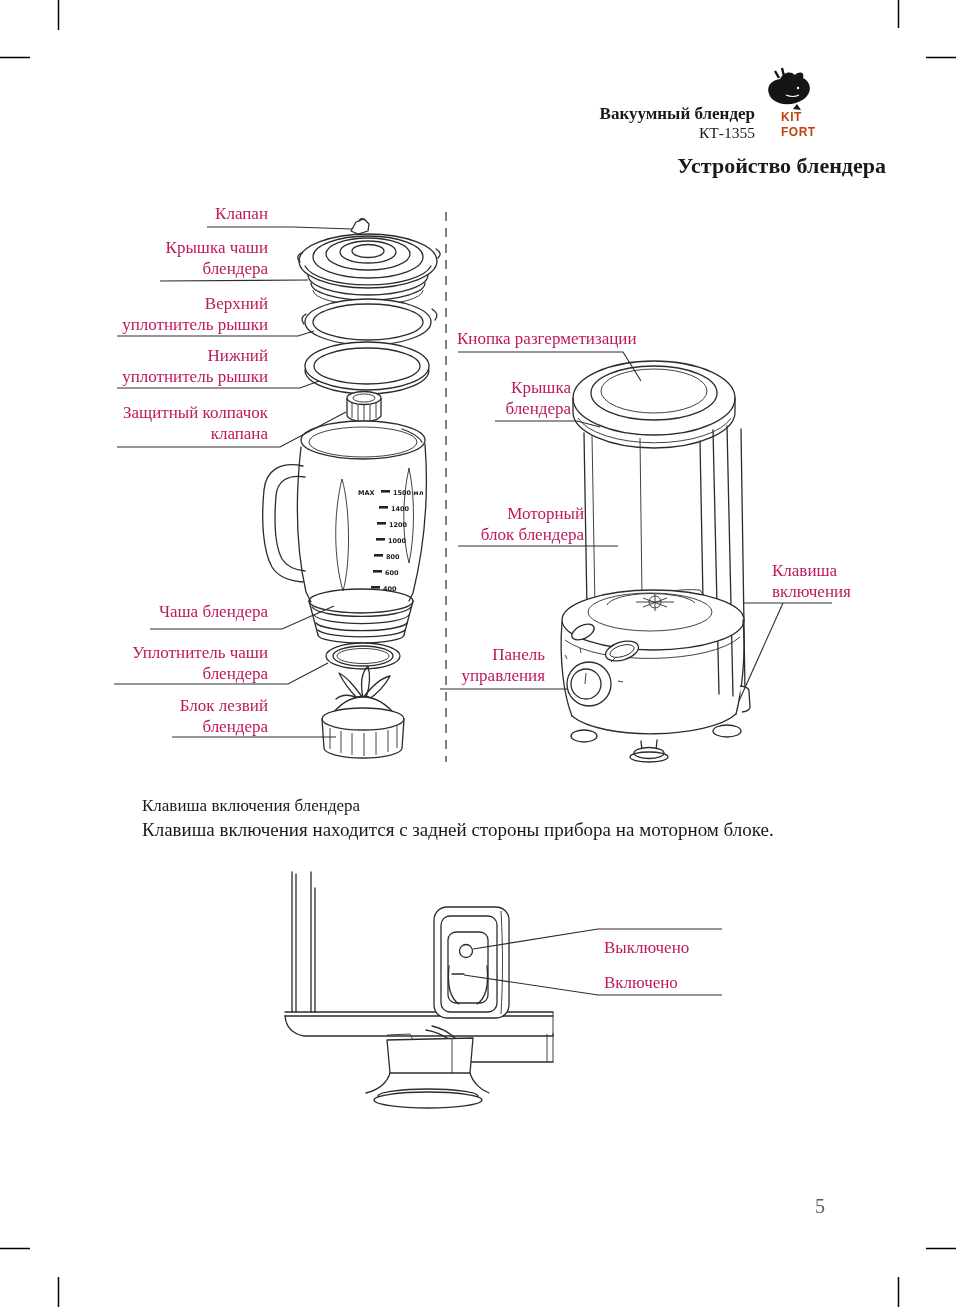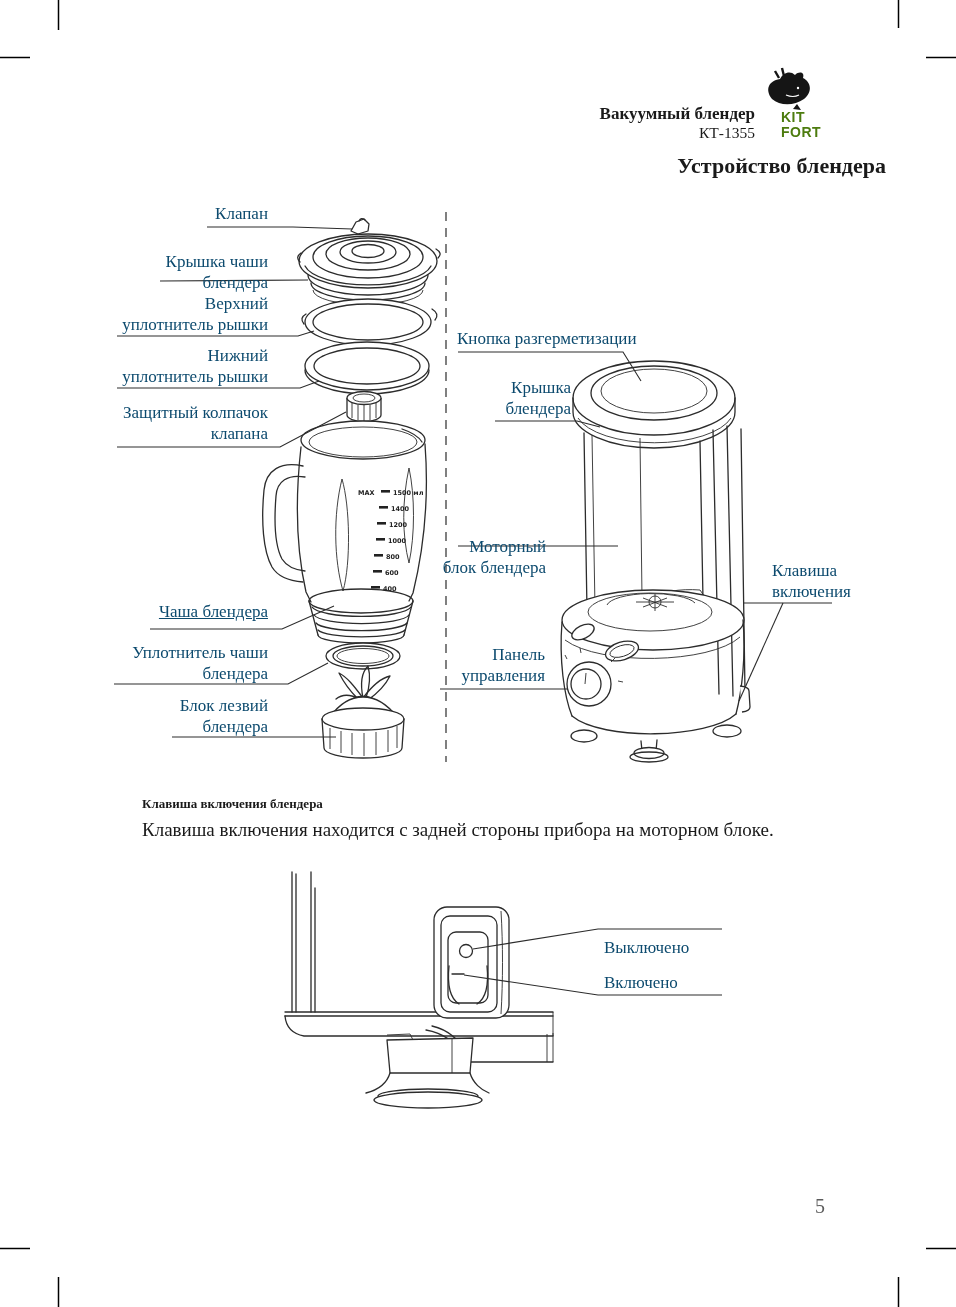--- a/index.html
+++ b/index.html
@@ -1,27 +1,27 @@
 <!DOCTYPE html>
 <html><head>
 <meta charset="utf-8">
 <style>
   html,body{margin:0;padding:0;background:#e8e8e8;}
   #page{position:relative;width:956px;height:1307px;background:#ffffff;margin:0 auto;
         font-family:"Liberation Serif","DejaVu Serif",serif;color:#1a1a1a;overflow:hidden;}
   .abs{position:absolute;}
-  .lbl{position:absolute;font-size:17px;line-height:20.5px;white-space:pre-line;color:#0c4a6e;}
+  .lbl{position:absolute;font-size:17px;line-height:20.5px;white-space:pre-line;color:#be185d;}
   .r{text-align:right;}
   .nowrap{white-space:nowrap;}
   #title{left:60px;top:153px;width:826px;text-align:right;font-size:22px;font-weight:bold;}
   #hdr-product{left:500px;top:105px;width:255px;text-align:right;font-size:17px;font-weight:bold;line-height:18px;}
   #hdr-model{left:500px;top:124px;width:255px;text-align:right;font-size:15.5px;line-height:18px;}
   .brand{position:absolute;font-family:"Liberation Sans","DejaVu Sans",sans-serif;font-weight:bold;
-         font-size:14px;line-height:15px;letter-spacing:0.5px;color:#4d7c0f;}
-  #sec-heading{left:142px;top:796px;font-size:13px;font-weight:bold;}
+         font-size:12px;line-height:15px;letter-spacing:0.5px;color:#c2410c;}
+  #sec-heading{left:142px;top:796px;font-size:17px;font-weight:normal;}
   #sec-body{left:142px;top:819px;width:690px;font-size:19px;}
   #page-num{left:800px;top:1195px;width:40px;text-align:center;font-size:20px;color:#5a5a5a;}
   svg{position:absolute;left:0;top:0;}
   .ln{stroke:#2c2c2c;stroke-width:1.3;fill:none;stroke-linecap:round;stroke-linejoin:round;}
   .lnf{stroke:#2c2c2c;stroke-width:1.3;fill:#ffffff;stroke-linejoin:round;}
   .thin{stroke:#2c2c2c;stroke-width:0.9;fill:none;}
   .leader{stroke:#2c2c2c;stroke-width:1.1;fill:none;}
   .crop{stroke:#000;stroke-width:1.5;}
   .scaletxt{font-family:"DejaVu Sans",sans-serif;font-weight:bold;font-size:6.5px;fill:#222;}
 </style>
@@ -266,38 +266,38 @@
   </svg>
 
   <div class="abs" id="hdr-product">Вакуумный блендер</div>
   <div class="abs" id="hdr-model">КТ-1355</div>
   <div class="brand" style="left:781px;top:110px;">KIT</div>
   <div class="brand" style="left:781px;top:125px;">FORT</div>
 
   <div class="abs" id="title">Устройство блендера</div>
 
   <div class="lbl r" style="left:100px;top:204px;width:168px;">Клапан</div>
-  <div class="lbl r" style="left:100px;top:252px;width:168px;">Крышка чаши
+  <div class="lbl r" style="left:100px;top:238px;width:168px;">Крышка чаши
 блендера</div>
   <div class="lbl r" style="left:100px;top:294px;width:168px;">Верхний
 уплотнитель рышки</div>
   <div class="lbl r" style="left:100px;top:346px;width:168px;">Нижний
 уплотнитель рышки</div>
   <div class="lbl r" style="left:100px;top:403px;width:168px;">Защитный колпачок
 клапана</div>
-  <div class="lbl r" style="left:100px;top:602px;width:168px;text-decoration:underline;">Чаша блендера</div>
+  <div class="lbl r" style="left:100px;top:602px;width:168px;">Чаша блендера</div>
   <div class="lbl r" style="left:100px;top:643px;width:168px;">Уплотнитель чаши
 блендера</div>
   <div class="lbl r" style="left:100px;top:696px;width:168px;">Блок лезвий
 блендера</div>
 
   <div class="lbl nowrap" style="left:457px;top:329px;">Кнопка разгерметизации</div>
   <div class="lbl r" style="left:470px;top:378px;width:101px;">Крышка
 блендера</div>
-  <div class="lbl r" style="left:414px;top:504px;width:132px;margin-top:33px;">Моторный
+  <div class="lbl r" style="left:452px;top:504px;width:132px;">Моторный
 блок блендера</div>
   <div class="lbl" style="left:744px;top:561px;margin-left:28px;">Клавиша
 включения</div>
   <div class="lbl r" style="left:428px;top:645px;width:117px;">Панель
 управления</div>
 
   <div class="abs" id="sec-heading">Клавиша включения блендера</div>
   <div class="abs" id="sec-body">Клавиша включения находится с задней стороны прибора на моторном блоке.</div>
 
   <div class="lbl nowrap" style="left:604px;top:938px;">Выключено</div>

